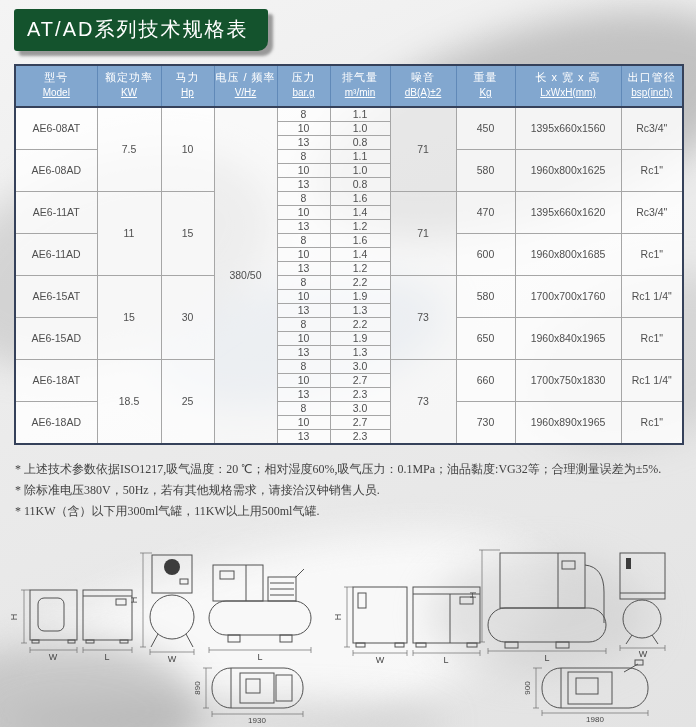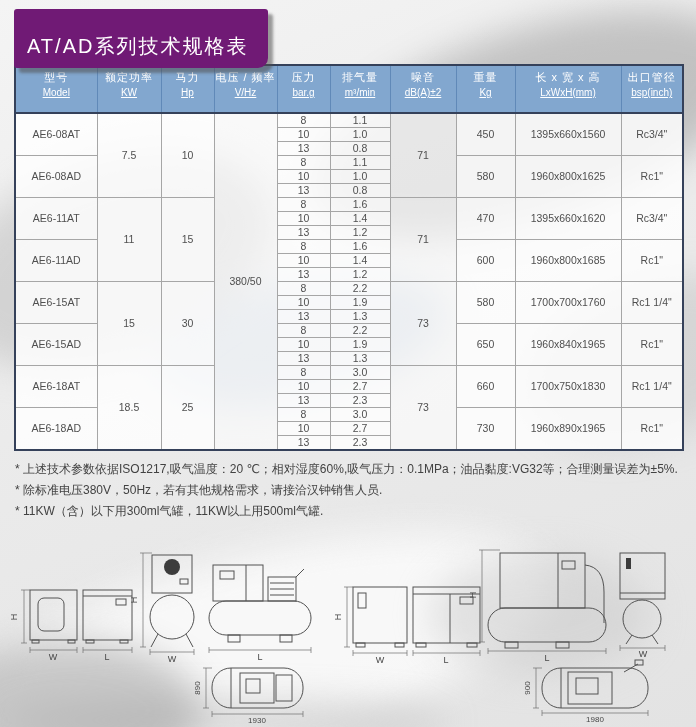--- a/index.html
+++ b/index.html
@@ -14,45 +14,45 @@
   .blob2{left:-60px;top:160px;width:340px;height:200px;background:#adadad;opacity:.40;transform:rotate(-20deg);}
   .blob3{left:150px;top:280px;width:300px;height:120px;background:#9db1c9;opacity:.35;transform:rotate(-12deg);}
   .blob4{left:520px;top:280px;width:260px;height:160px;background:#b3b3b3;opacity:.35;transform:rotate(-18deg);}
   .blob5{left:-40px;top:555px;width:600px;height:190px;background:#fafafa;opacity:.9;transform:rotate(-14deg);}
   .blob6{left:-60px;top:640px;width:260px;height:140px;background:#8f8f8f;opacity:.45;}
   .blob7{left:430px;top:555px;width:220px;height:120px;background:#c9c9c9;opacity:.5;}
   .blob8{left:0;top:700px;width:450px;height:40px;background:#9a9a9a;opacity:.35;}
 
   .title-badge{
     position:absolute;left:14px;top:9px;z-index:2;
-    background:#701a75;color:#ffffff;font-size:20px;letter-spacing:2px;
-    padding:24px 20px 8px 13px;border-radius:3px 3px 10px 3px;
+    background:#14532d;color:#ffffff;font-size:20px;letter-spacing:2px;
+    padding:7px 20px 8px 13px;border-radius:3px 3px 10px 3px;
     box-shadow:5px 5px 3px rgba(80,80,80,.55);
   }
 
   .spec-table{
     position:absolute;left:14px;top:64px;z-index:1;
     border-collapse:collapse;table-layout:fixed;width:668px;
     border:2px solid #35415a;
   }
   .spec-table th{
     background:#82a7cf;color:#fff;font-weight:normal;
-    border:1px solid #6089b8;padding:4px 0 14px;
+    border:1px solid #6089b8;padding:4px 0 8px;
   }
   .spec-table thead th{border-bottom:2px solid #35415a;}
   .spec-table th .zh{display:block;font-size:11px;letter-spacing:1px;}
   .spec-table th .en{display:block;font-size:10px;margin-top:2px;letter-spacing:0;text-decoration:underline;}
   .spec-table td{
     background:rgba(255,255,255,.82);
     border:1px solid #a6a6a6;text-align:center;vertical-align:middle;
     font-size:10.5px;color:#4f4f4f;height:13px;padding:0;line-height:1;
   }
   .spec-table td.t-light{background:rgba(255,255,255,.6);margin-top:8px;}
 
-  .notes{position:absolute;left:15px;top:463px;z-index:1;}
+  .notes{position:absolute;left:15px;top:463px;z-index:1;font-family:Liberation Serif, serif;}
   .note{font-size:12px;color:#424242;line-height:13px;margin-bottom:8px;white-space:nowrap;}
 
   .drawings{position:absolute;left:0;top:537px;z-index:1;}
   .drawings .ln{stroke:#525252;stroke-width:1;fill:none;}
   .drawings .fl{fill:#3c3c3c;stroke:none;}
   .drawings .dim{stroke:#6f6f6f;stroke-width:.7;fill:none;}
   .drawings text{font-size:9px;fill:#474747;font-family:"Liberation Sans",sans-serif;}
   .drawings text.num{font-size:8px;}
 </style>
 </head>

